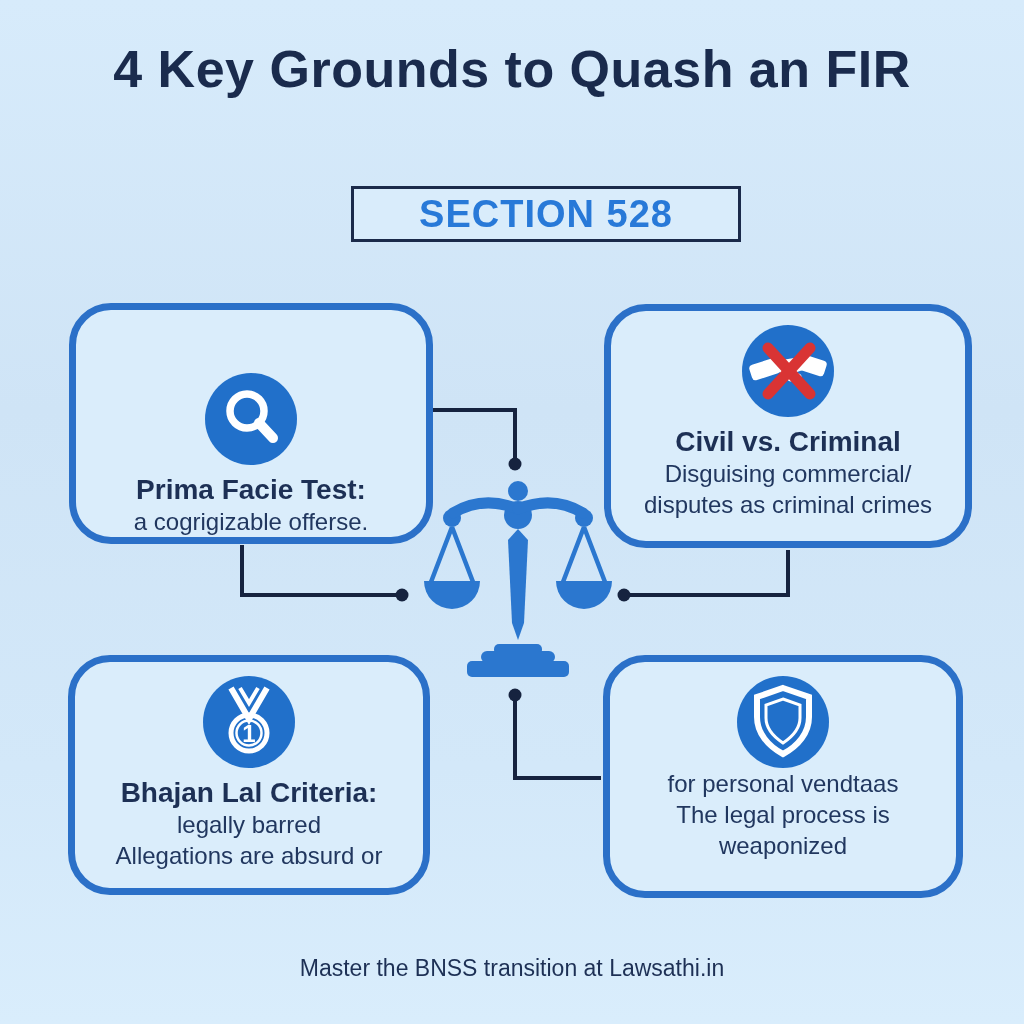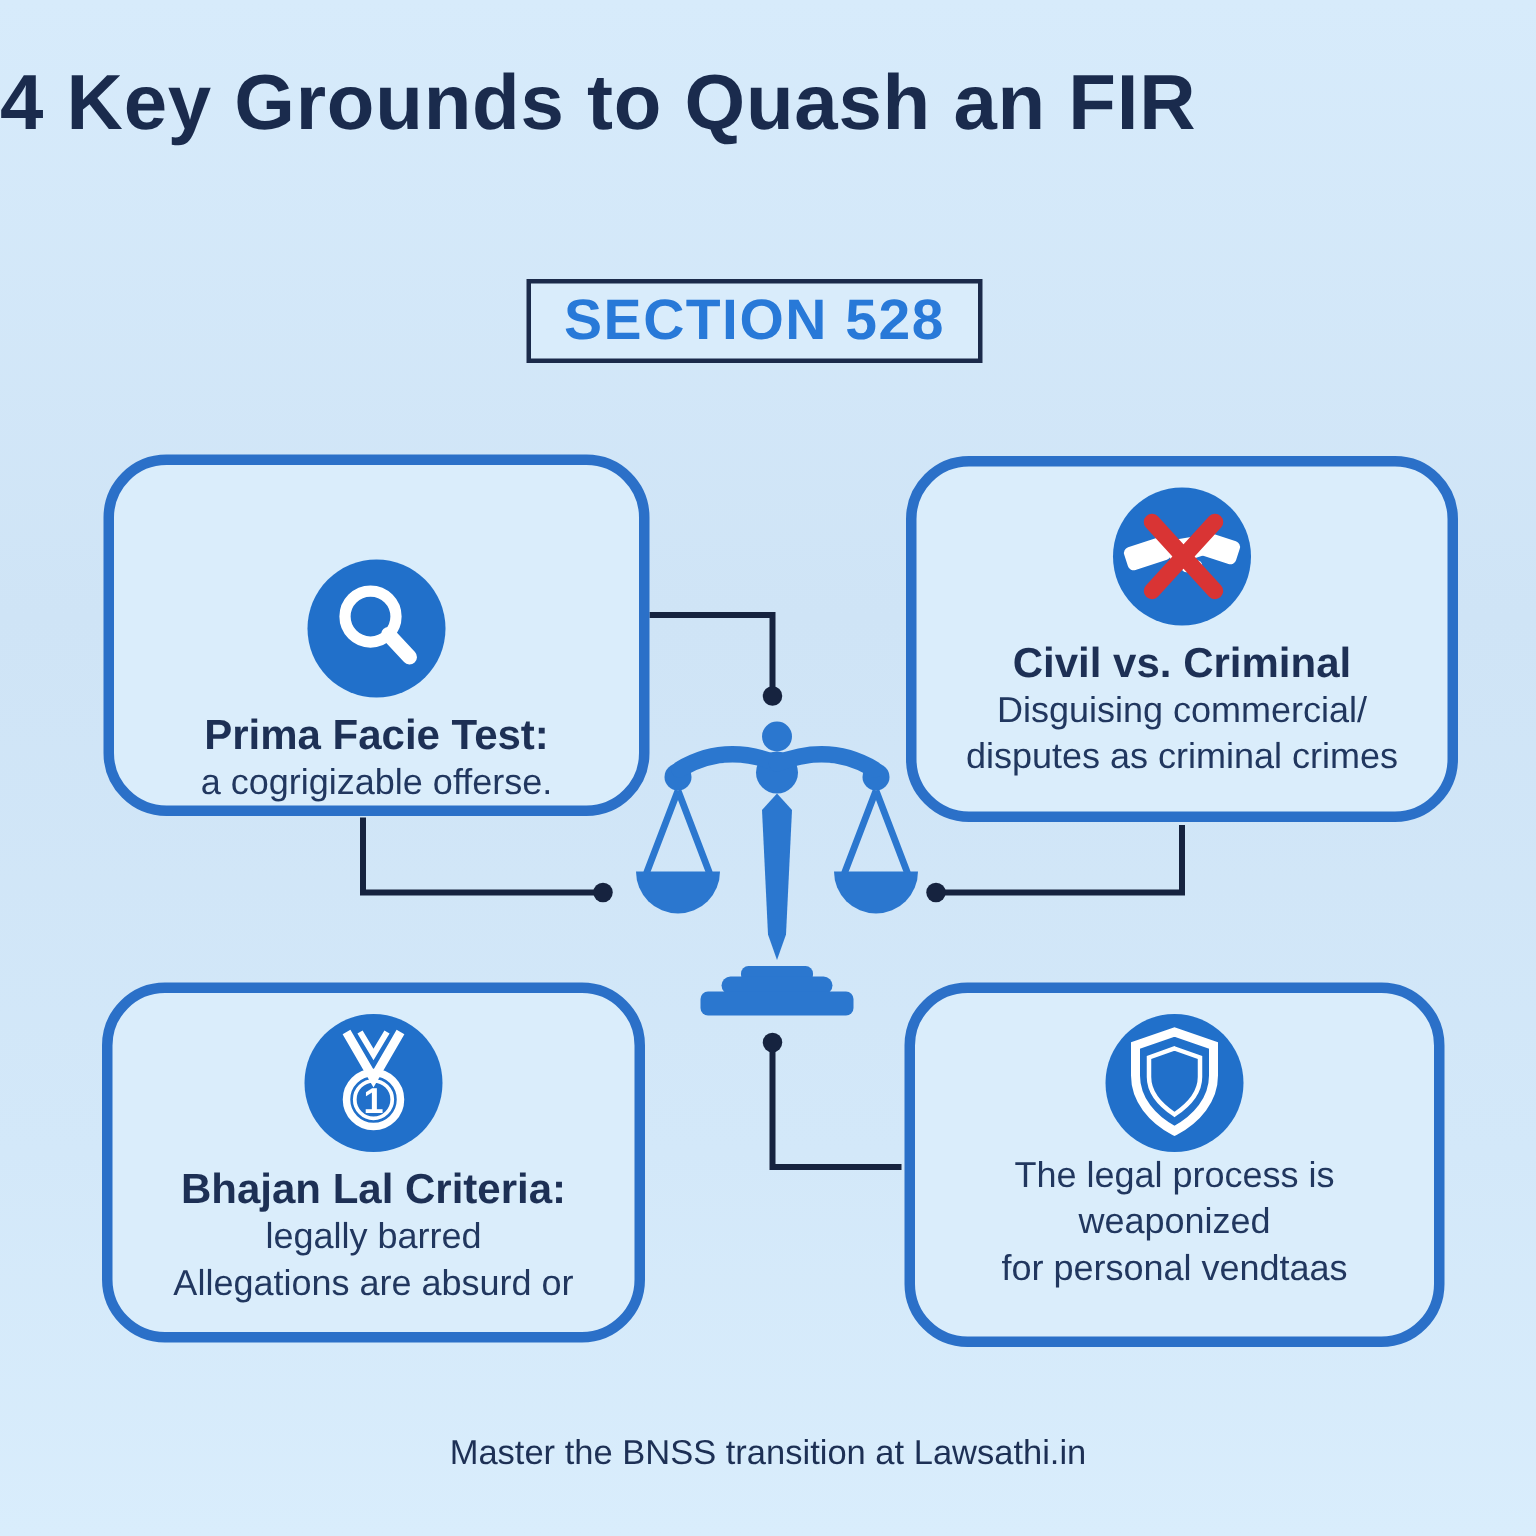--- a/index.html
+++ b/index.html
@@ -4,26 +4,26 @@
 <style>
   html,body { margin:0; padding:0; }
   .page {
     position:relative; width:1024px; height:1024px;
     background:linear-gradient(180deg,#d7ebfb 0%,#cfe4f6 40%,#d3e8f9 75%,#d9edfc 100%);
     font-family:"Liberation Sans", sans-serif;
     overflow:hidden;
   }
   .main-title {
     position:absolute; top:40px; left:0; width:100%;
-    text-align:left; font-size:52px; font-weight:bold;
+    text-align:center; font-size:52px; font-weight:bold;
     color:#1a2b4d; line-height:1.14; letter-spacing:.5px;
     z-index:3;
   }
   .section-badge {
-    position:absolute; left:351px; top:186px; width:304px; height:56px;
+    position:absolute; left:351px; top:186px; width:390px; height:56px;
     box-sizing:border-box; border:3px solid #1b2a4a; background:#d9ecfb;
     display:flex; align-items:center; justify-content:center;
     font-size:38px; font-weight:bold; color:#2879d8; letter-spacing:1px;
     z-index:3;
   }
   .overlay { position:absolute; left:0; top:0; width:1024px; height:1024px; z-index:1; }
   .scales  { position:absolute; left:408px; top:478px; width:220px; height:202px; z-index:1; }
   .card {
     position:absolute; box-sizing:border-box;
     border:7px solid #2b70c8; border-radius:42px; background:#daedfb;
@@ -148,19 +148,19 @@
     <div class="card-line">Allegations are absurd or</div>
   </div>
 
   <div class="card card-br">
     <div class="icon-circle">
       <svg width="92" height="92" viewBox="0 0 92 92" aria-hidden="true">
         <path d="M46 12 L72 21 V41 C72 57 61 70 46 78 C31 70 20 57 20 41 V21 Z" fill="none" stroke="#fff" stroke-width="6"></path>
         <path d="M46 23 L63 29 V42 C63 53 55 61 46 67 C37 61 29 53 29 42 V29 Z" fill="none" stroke="#fff" stroke-width="3"></path>
       </svg>
     </div>
+    <div class="card-line">for personal vendtaas</div>
     <div class="card-line">The legal process is weaponized</div>
-    <div class="card-line">for personal vendtaas</div>
   </div>
 
   <div class="footer">Master the BNSS transition at Lawsathi.in</div>
 
 </div>
 
 </body></html>

